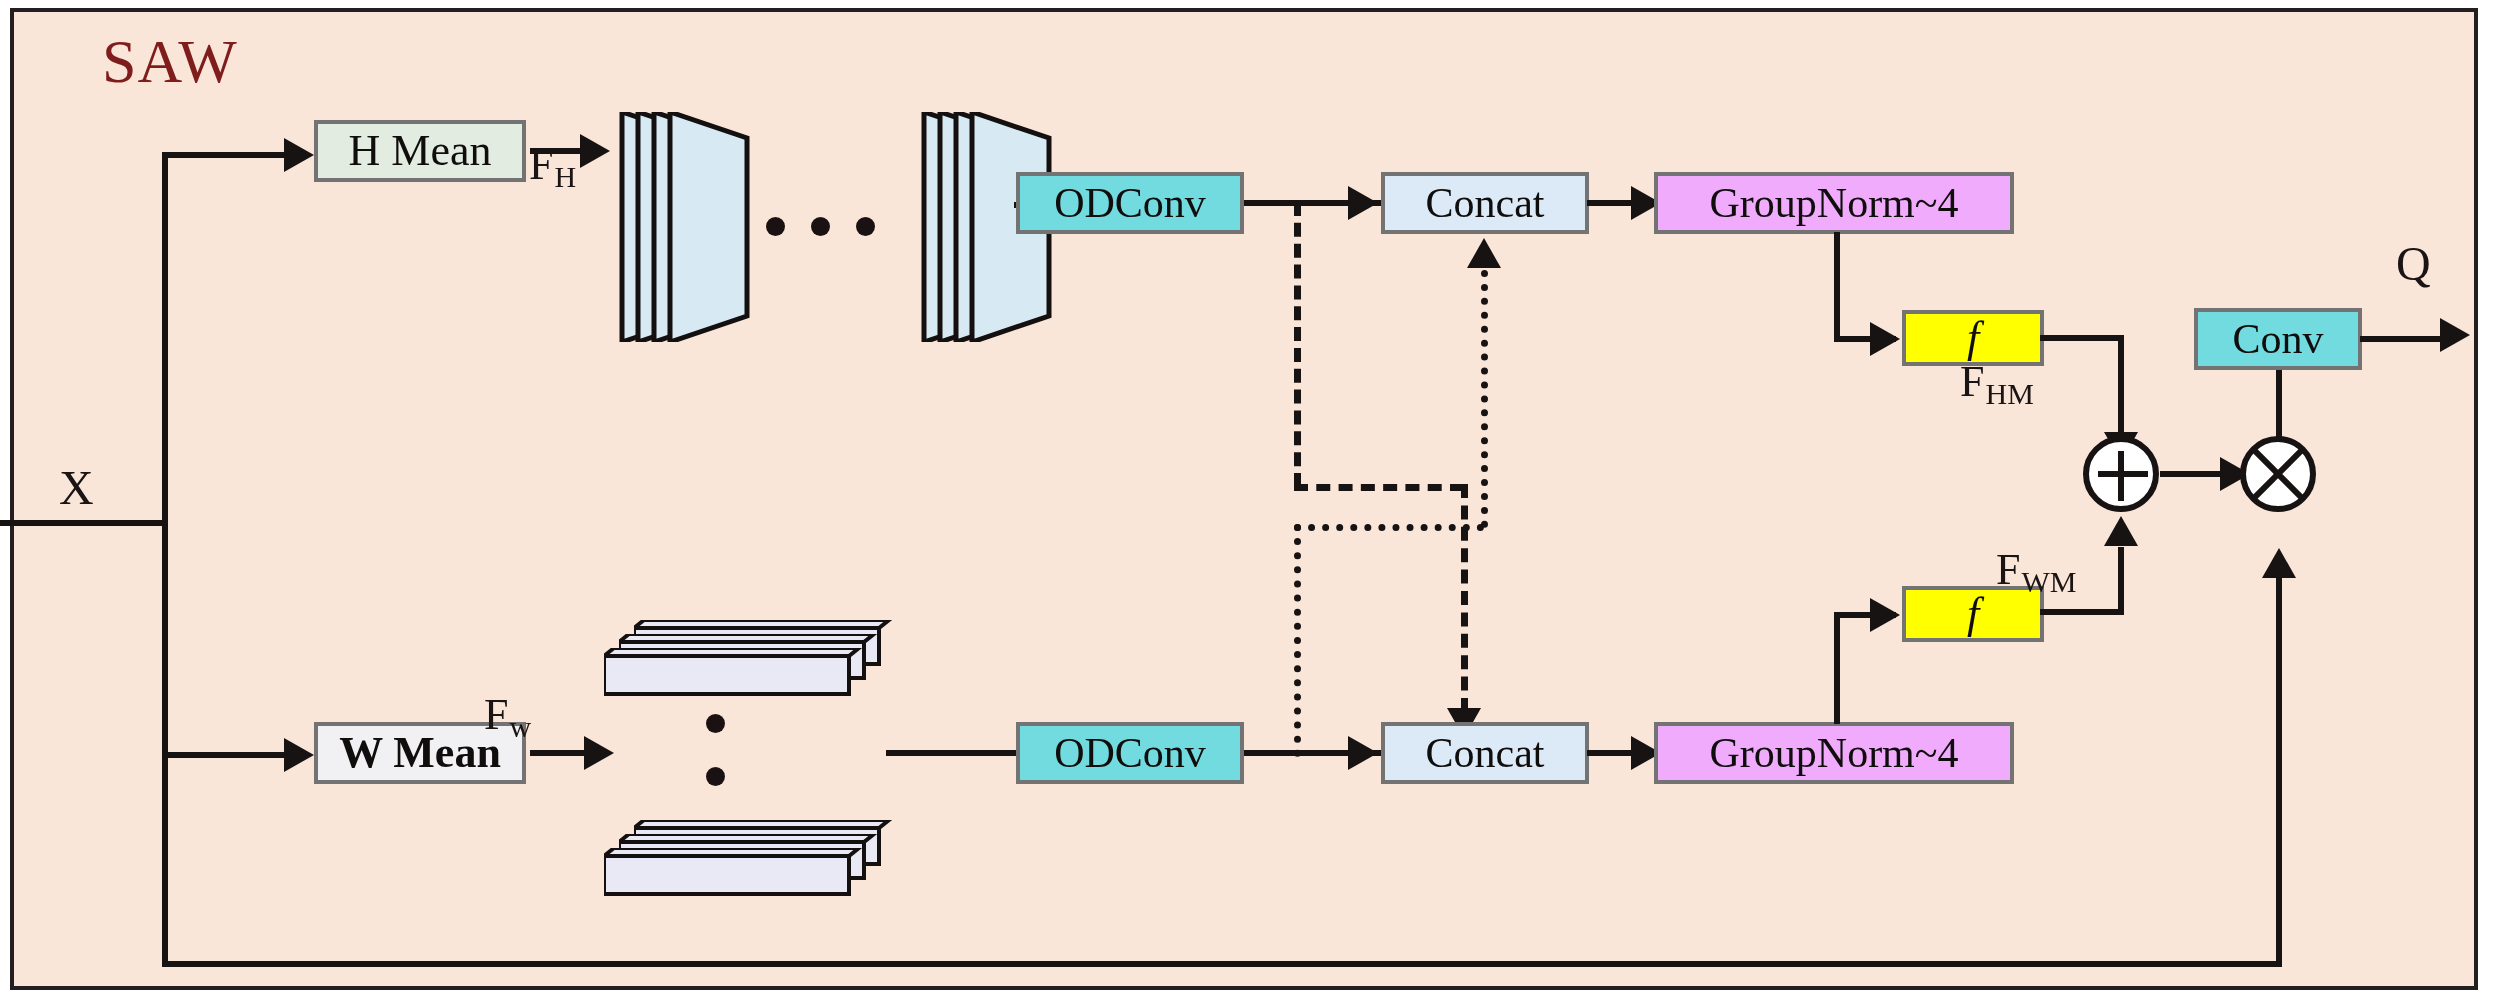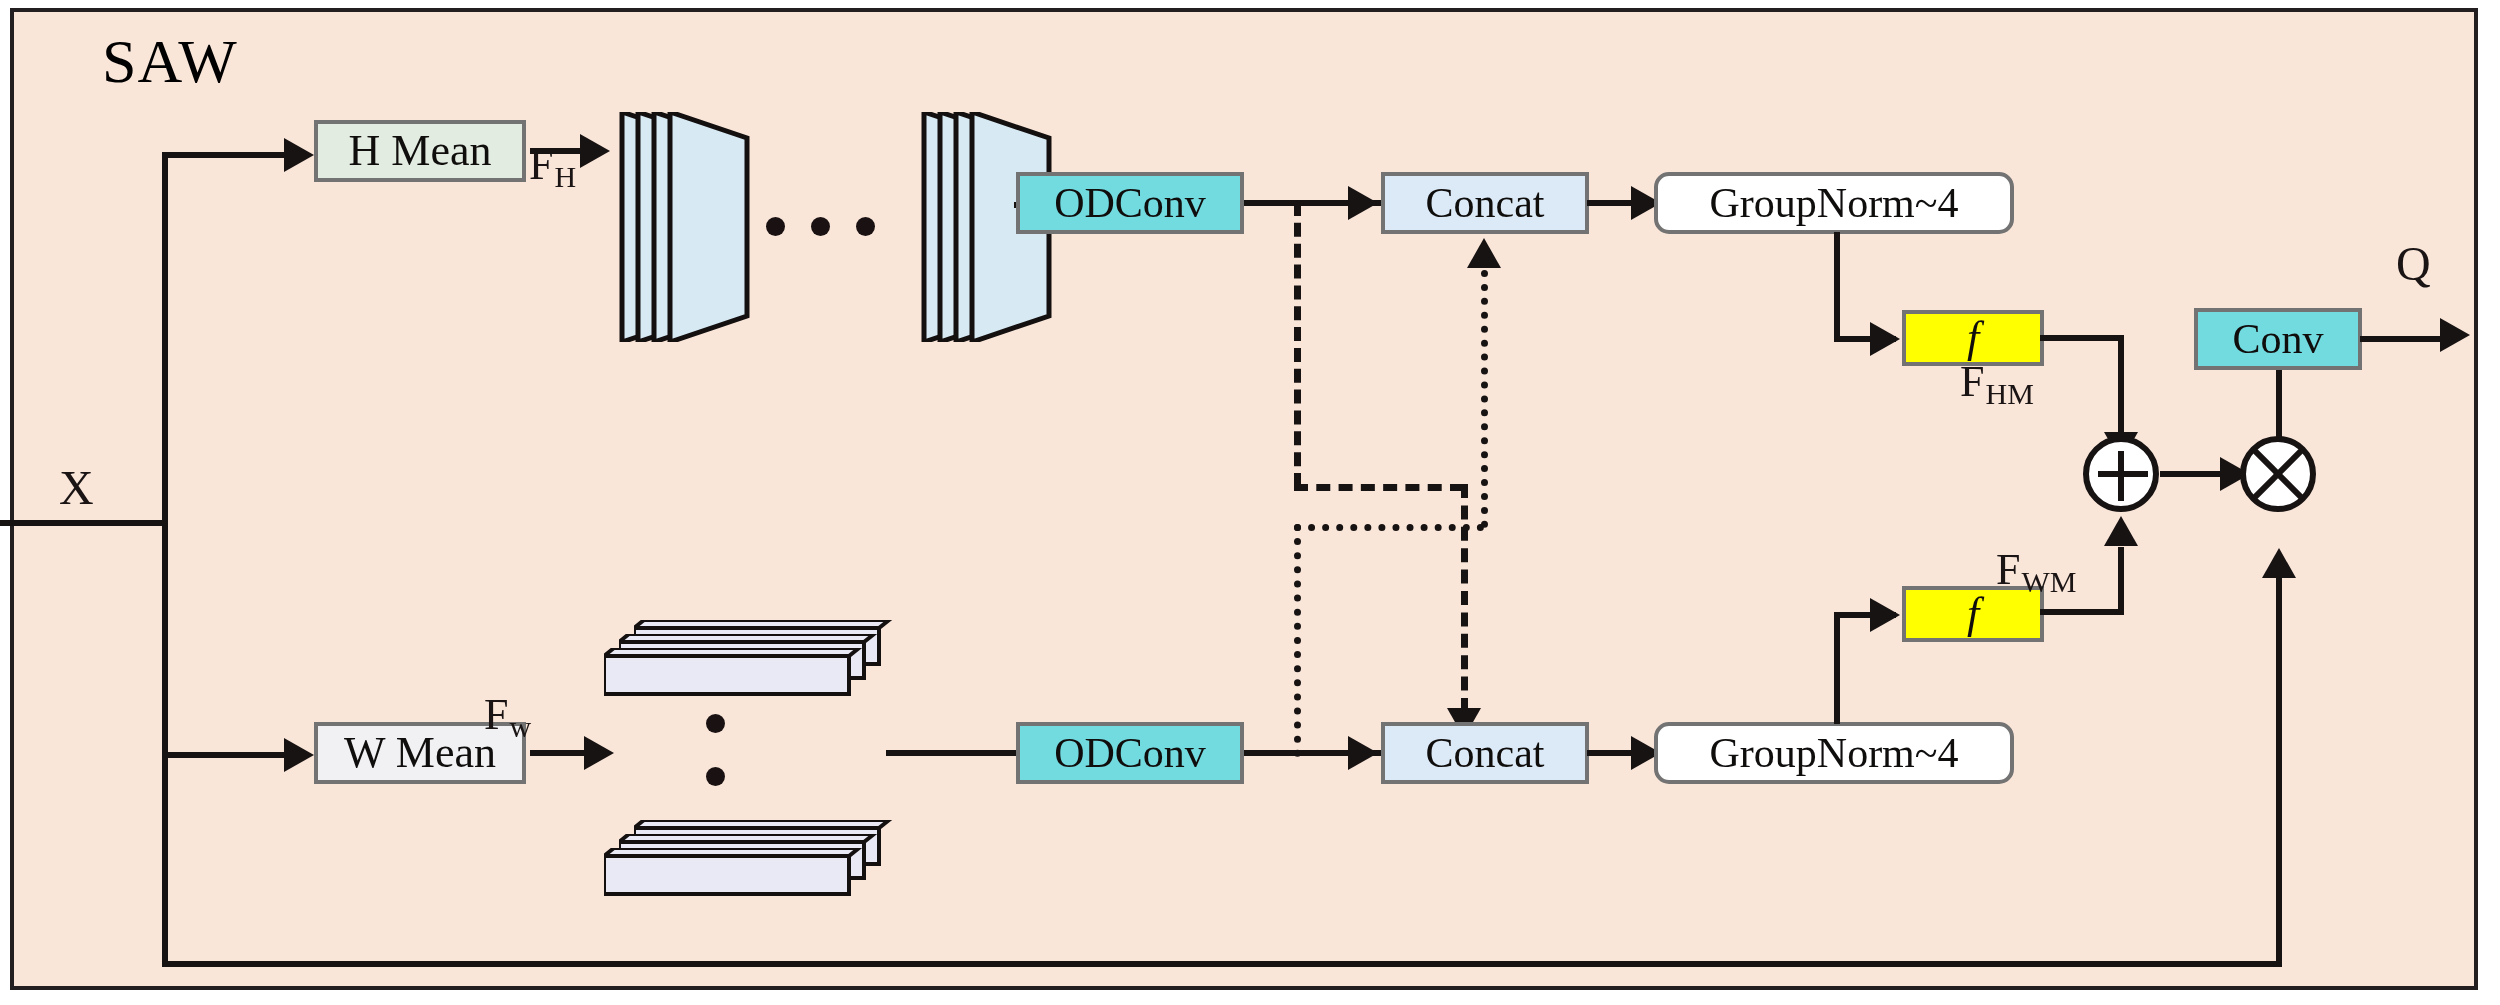--- a/index.html
+++ b/index.html
@@ -6,34 +6,34 @@
   body{font-family:"Liberation Serif", serif;}
   #stage{position:relative;width:2500px;height:1005px;overflow:hidden;background:#ffffff;}
 
   
   #saw-panel{
     position:absolute;left:10px;top:8px;width:2468px;height:982px;
     background:#fae6d9;border:4px solid #231f20;box-sizing:border-box;
   }
   #saw-title{
     position:absolute;left:88px;top:18px;font-size:62px;line-height:1;
-    color:#000000;letter-spacing:1px;white-space:nowrap;
+    color:#7f1d1d;letter-spacing:1px;white-space:nowrap;
   }
 
   
   .box{
     position:absolute;box-sizing:border-box;border:4px solid #737373;
     display:flex;align-items:center;justify-content:center;
     color:#100d0d;white-space:nowrap;line-height:1;
   }
   .box.green{background:#e3ece0;}
   .box.gray{background:#f1f1f3;}
   .box.cyan{background:#72dbe0;}
   .box.blue{background:#dbeaf6;}
-  .box.purple{background:#ffffff;border-radius:15px;}
+  .box.purple{background:#f0abfc;}
   .box.yellow{background:#ffff00;}
   .box .f-glyph{font-style:italic;font-size:44px;font-family:"Liberation Serif",serif;}
 
   
   .lbl{position:absolute;color:#1a1414;white-space:nowrap;line-height:1;font-size:44px;}
   .lbl sub{font-size:30px;vertical-align:baseline;position:relative;top:8px;left:1px;}
 
   
   .hline,.vline{position:absolute;background:#181313;}
   .hline{height:6px;}
@@ -208,21 +208,21 @@
     </div>
 
     <div class="lbl" style="left:1946px;top:348px;">
       <span>F</span><sub>HM</sub>
     </div>
 
     <div class="hline" style="left:2026px;top:323px;width:84px;"></div>
     <div class="vline" style="left:2104px;top:323px;height:102px;"></div>
     <div class="ah down" style="left:2090px;top:420px;"></div>
 
-    <div class="box gray" style="left:300px;top:710px;width:212px;height:62px;font-size:44px;">
+    <div class="box gray" style="left:300px;top:710px;width:212px;height:62px;font-size:44px;font-weight:bold;">
       <span>W Mean</span>
     </div>
 
     <div class="lbl" style="left:470px;top:648px;margin-top:33px;">
       <span>F</span><sub>w</sub>
     </div>
 
     <div class="hline" style="left:516px;top:738px;width:62px;"></div>
     <div class="ah right" style="left:570px;top:724px;"></div>
 

